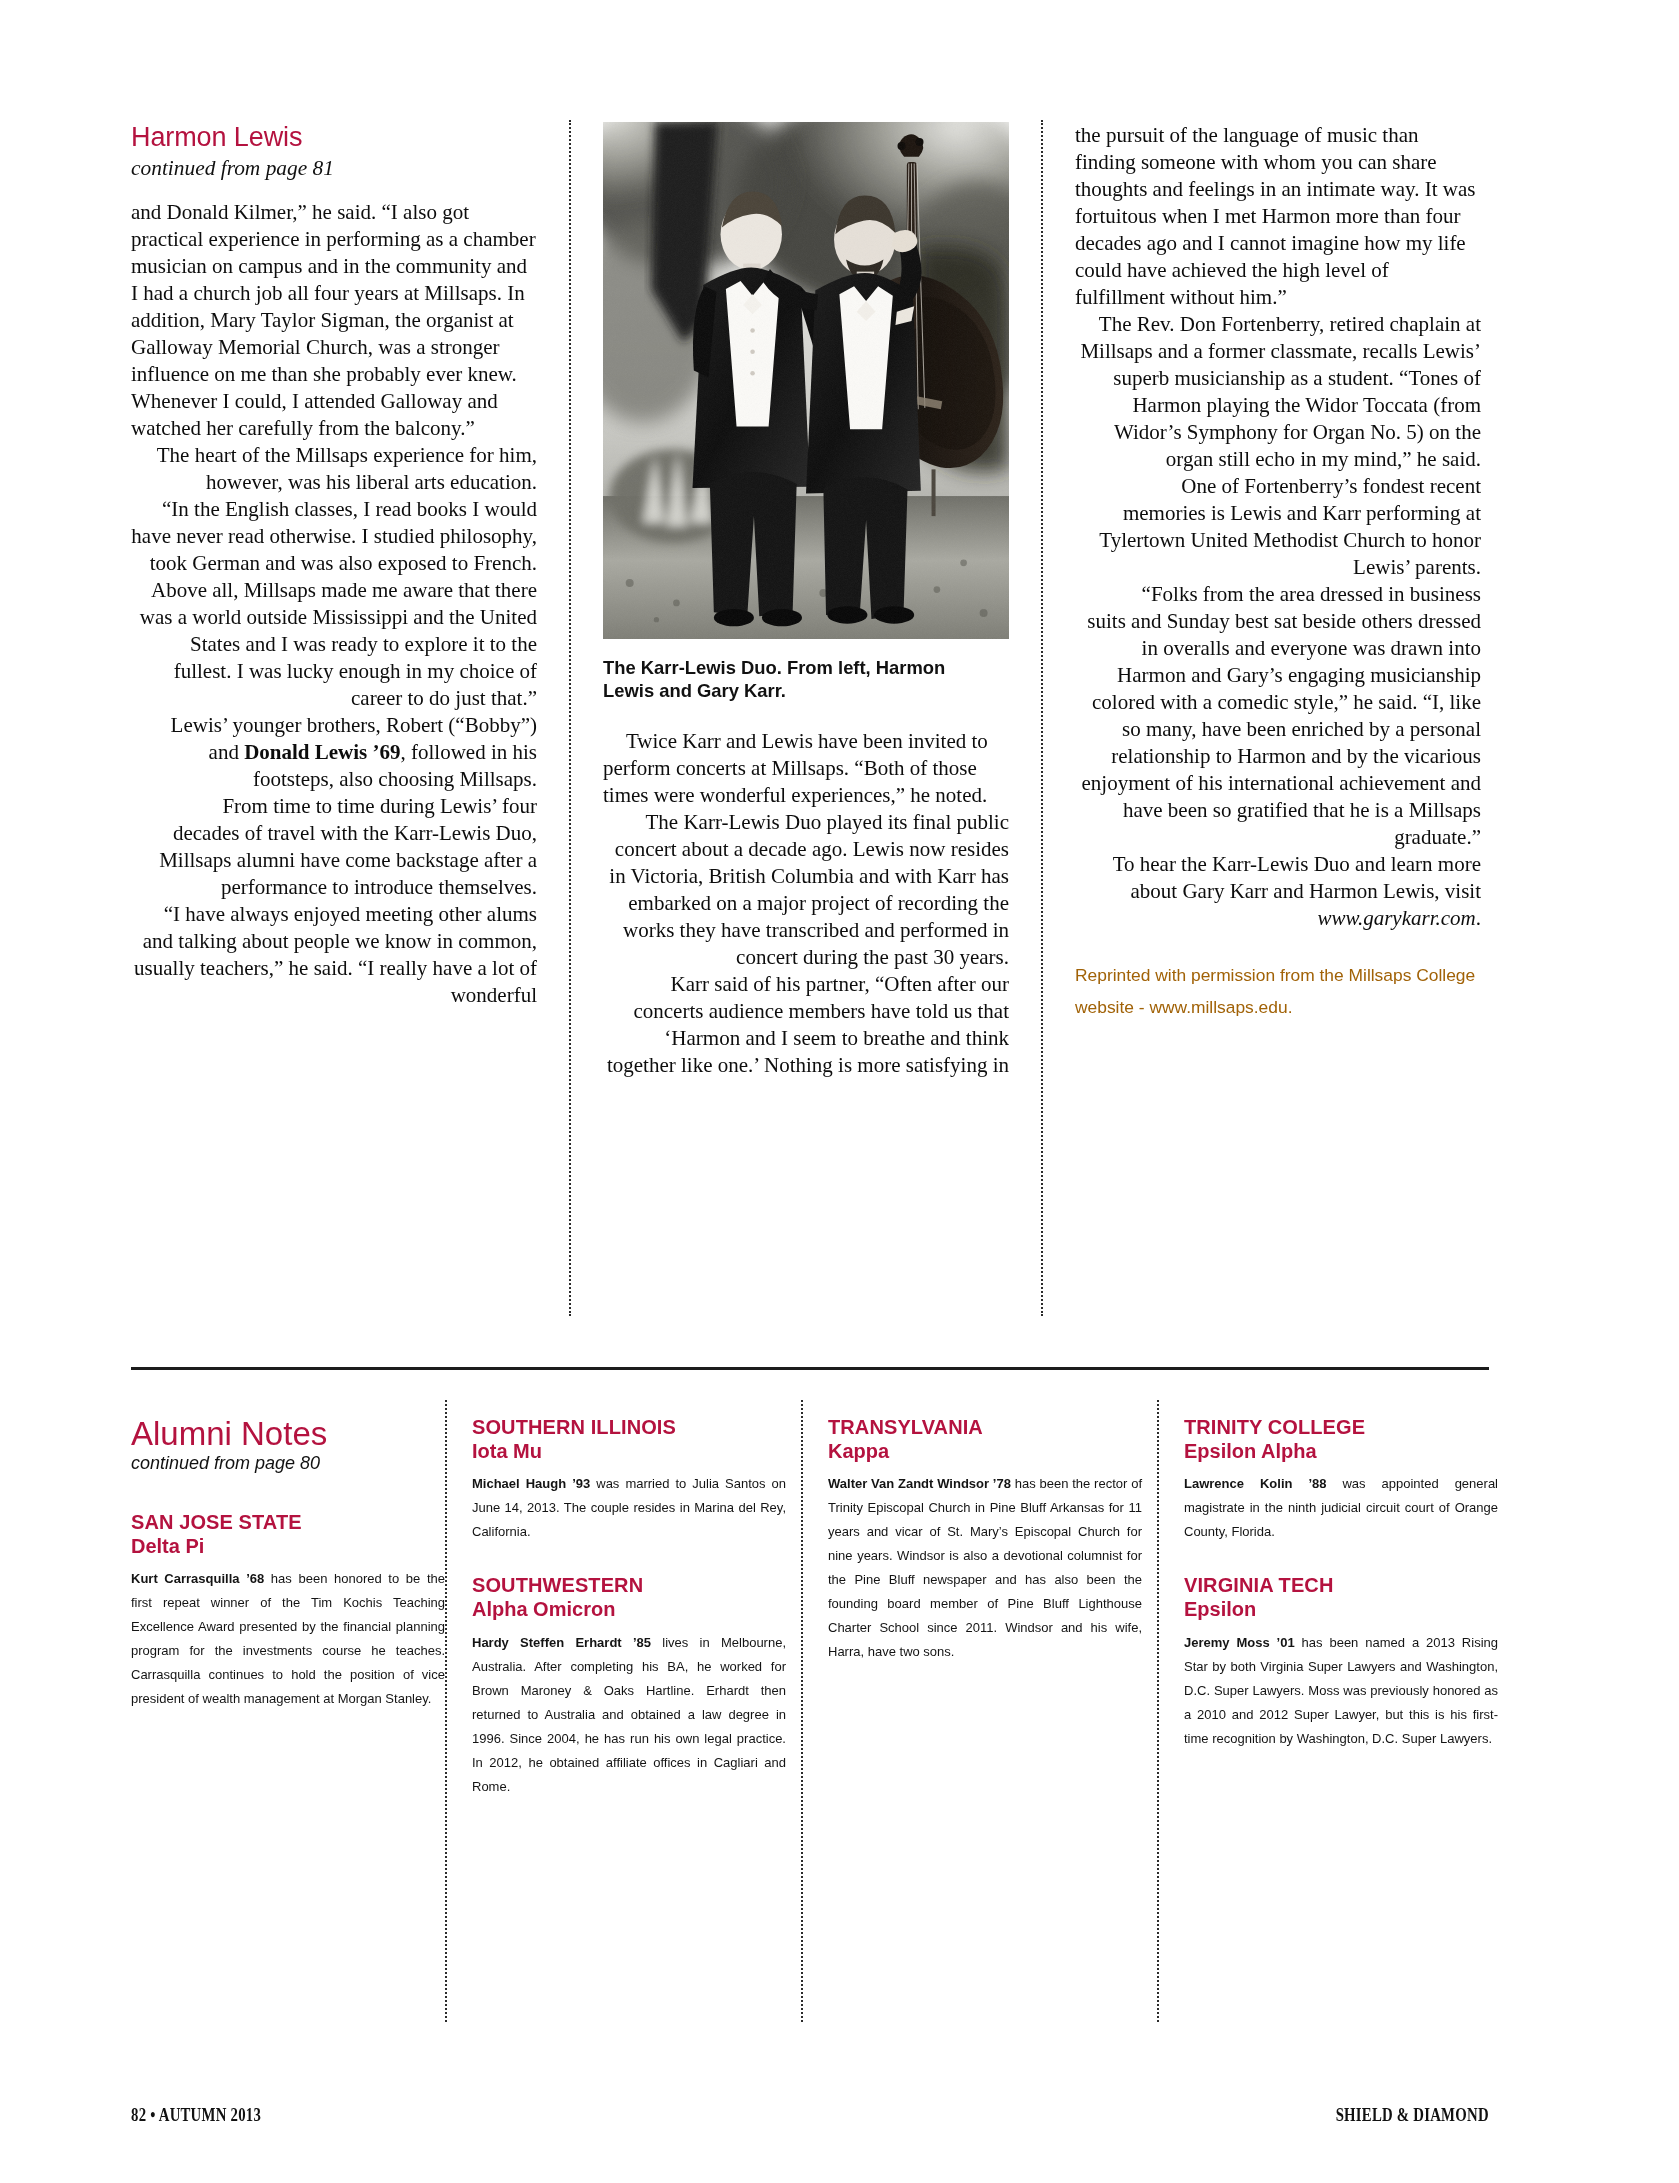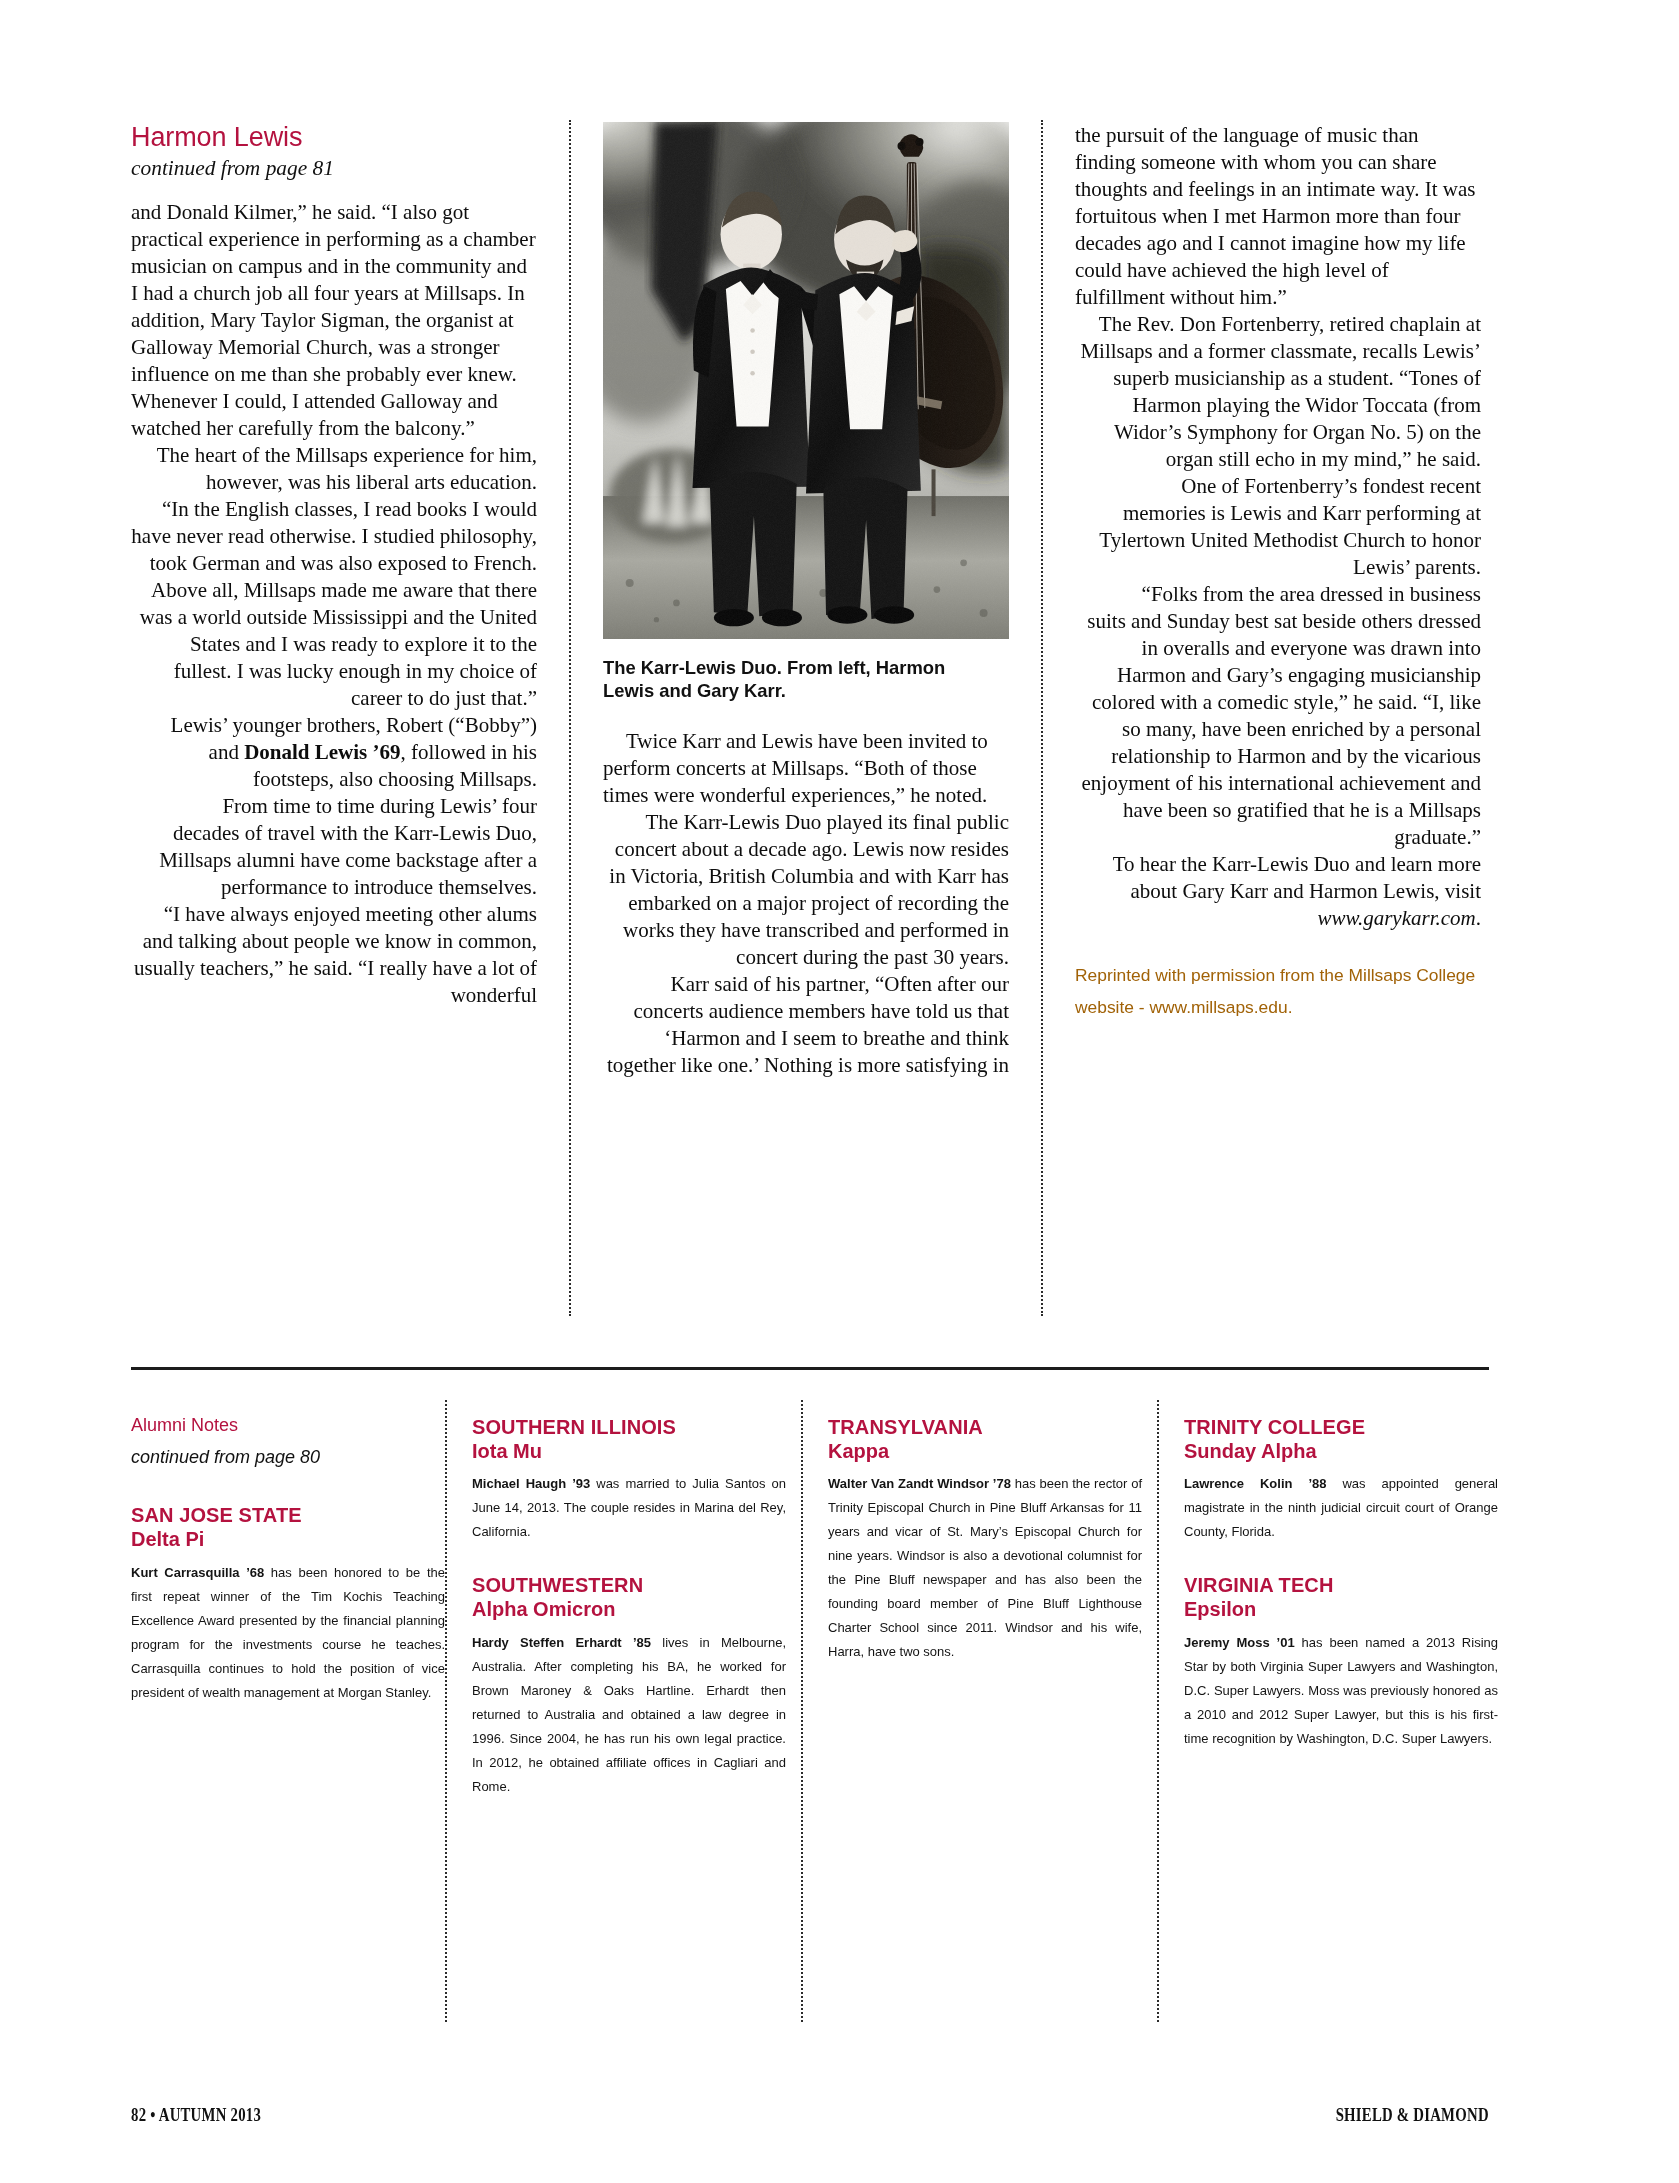--- a/index.html
+++ b/index.html
@@ -147,23 +147,23 @@
     width: 0px;
     border-left: 2px dotted #2b2b2b;
   }
   .nvrule.v1 { left: 445px; top: 1400px; height: 622px; }
   .nvrule.v2 { left: 801px; top: 1400px; height: 622px; }
   .nvrule.v3 { left: 1157px; top: 1400px; height: 622px; }
 
   .notes-title {
     color: #b4123f;
     font-family: "Liberation Sans", sans-serif;
-    font-size: 18px;
+    font-size: 33px;
     font-weight: 400;
-    margin: 0 0 11px 0;
+    margin: 0 0 0 0;
     line-height: 1.15;
   }
   .notes-cont {
     font-family: "Liberation Sans", sans-serif;
     font-style: italic;
     font-size: 18px;
     color: #111;
     margin: 0 0 35px 0;
     line-height: 1.2;
   }
@@ -438,21 +438,21 @@
       <div class="chapter">
         <span class="school">TRANSYLVANIA</span>
         <span class="greek">Kappa</span>
       </div>
       <p class="note"><span class="who">Walter Van Zandt Windsor ’78</span><span> has been the rector of Trinity Episcopal Church in Pine Bluff Arkansas for 11 years and vicar of St. Mary’s Episcopal Church for nine years. Windsor is also a devotional columnist for the Pine Bluff newspaper and has also been the founding board member of Pine Bluff Lighthouse Charter School since 2011. Windsor and his wife, Harra, have two sons.</span></p>
     </div>
 
     <div class="ncol n4">
       <div class="chapter">
         <span class="school">TRINITY COLLEGE</span>
-        <span class="greek">Sunday Alpha</span>
+        <span class="greek">Epsilon Alpha</span>
       </div>
       <p class="note"><span class="who">Lawrence Kolin ’88</span><span> was appointed general magistrate in the ninth judicial circuit court of Orange County, Florida.</span></p>
 
       <div class="chapter spaced">
         <span class="school">VIRGINIA TECH</span>
         <span class="greek">Epsilon</span>
       </div>
       <p class="note"><span class="who">Jeremy Moss ’01</span><span> has been named a 2013 Rising Star by both Virginia Super Lawyers and Washington, D.C. Super Lawyers. Moss was previously honored as a 2010 and 2012 Super Lawyer, but this is his first-time recognition by Washington, D.C. Super Lawyers.</span></p>
     </div>
   </div>

